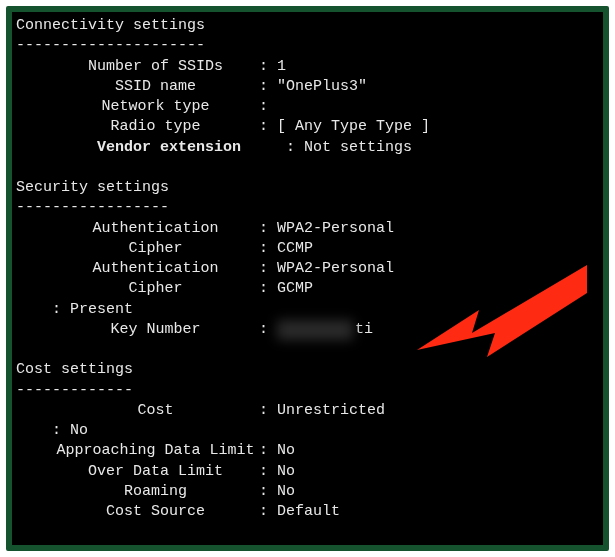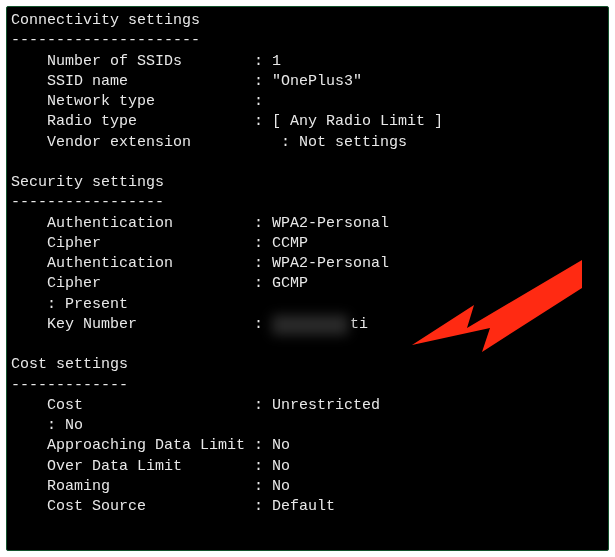--- a/index.html
+++ b/index.html
@@ -10,55 +10,55 @@
       font-size: 15px;
       line-height: 1.35;
       color: #e8e8e8;
     }
     .frame {
       position: relative;
       margin: 6px;
       width: 603px;
       height: 545px;
       background: #000;
-      border: 1px solid #14532d;
+      border: 6px solid #14532d;
       border-radius: 2px;
       padding: 4px 0 4px 0;
       overflow: hidden;
     }
     .section-title {
       padding-left: 4px;
       white-space: pre;
     }
     .divider {
       padding-left: 4px;
       white-space: pre;
       letter-spacing: 0;
     }
     .row {
       display: flex;
       padding-left: 4px;
       white-space: pre;
     }
     .indent { width: 4ch; display: inline-block; }
-    .key { display: inline-block; }
+    .key { display: inline-block; text-align: center; }
     
     .conn .key { width: 23ch; }
     .sec  .key { width: 23ch; }
     .cost .key { width: 23ch; }
     .colon {
       display: inline-block;
       width: 2ch;
       text-align: left;
     }
     .val { display: inline-block; }
     .blank { height: 1.35em; }
 
     
-    .row.vendor .key { width: 26ch; }
+    .row.vendor .key { width: 26ch; font-weight: bold; }
 
     
     .redacted {
       display: inline-block;
       filter: blur(6px);
       background: #2a2a2a;
       color: #2a2a2a;
       border-radius: 2px;
       padding: 0 2px;
       margin-right: 2px;
@@ -83,21 +83,21 @@
   <div class="row conn">
     <span class="indent"></span><span class="key">Number of SSIDs</span><span class="colon">:</span><span class="val">1</span>
   </div>
   <div class="row conn">
     <span class="indent"></span><span class="key">SSID name</span><span class="colon">:</span><span class="val">"OnePlus3"</span>
   </div>
   <div class="row conn">
     <span class="indent"></span><span class="key">Network type</span><span class="colon">:</span>
   </div>
   <div class="row conn">
-    <span class="indent"></span><span class="key">Radio type</span><span class="colon">:</span><span class="val">[ Any Radio Limit ]</span>
+    <span class="indent"></span><span class="key">Radio type</span><span class="colon">:</span><span class="val">[ Any Type Type ]</span>
   </div>
   <div class="row conn vendor">
     <span class="indent"></span><span class="key">Vendor extension</span><span class="colon">:</span><span class="val">Not settings</span>
   </div>
 
   <div class="blank"></div>
 
   <div class="section-title">Security settings</div>
   <div class="divider">-----------------</div>
 

